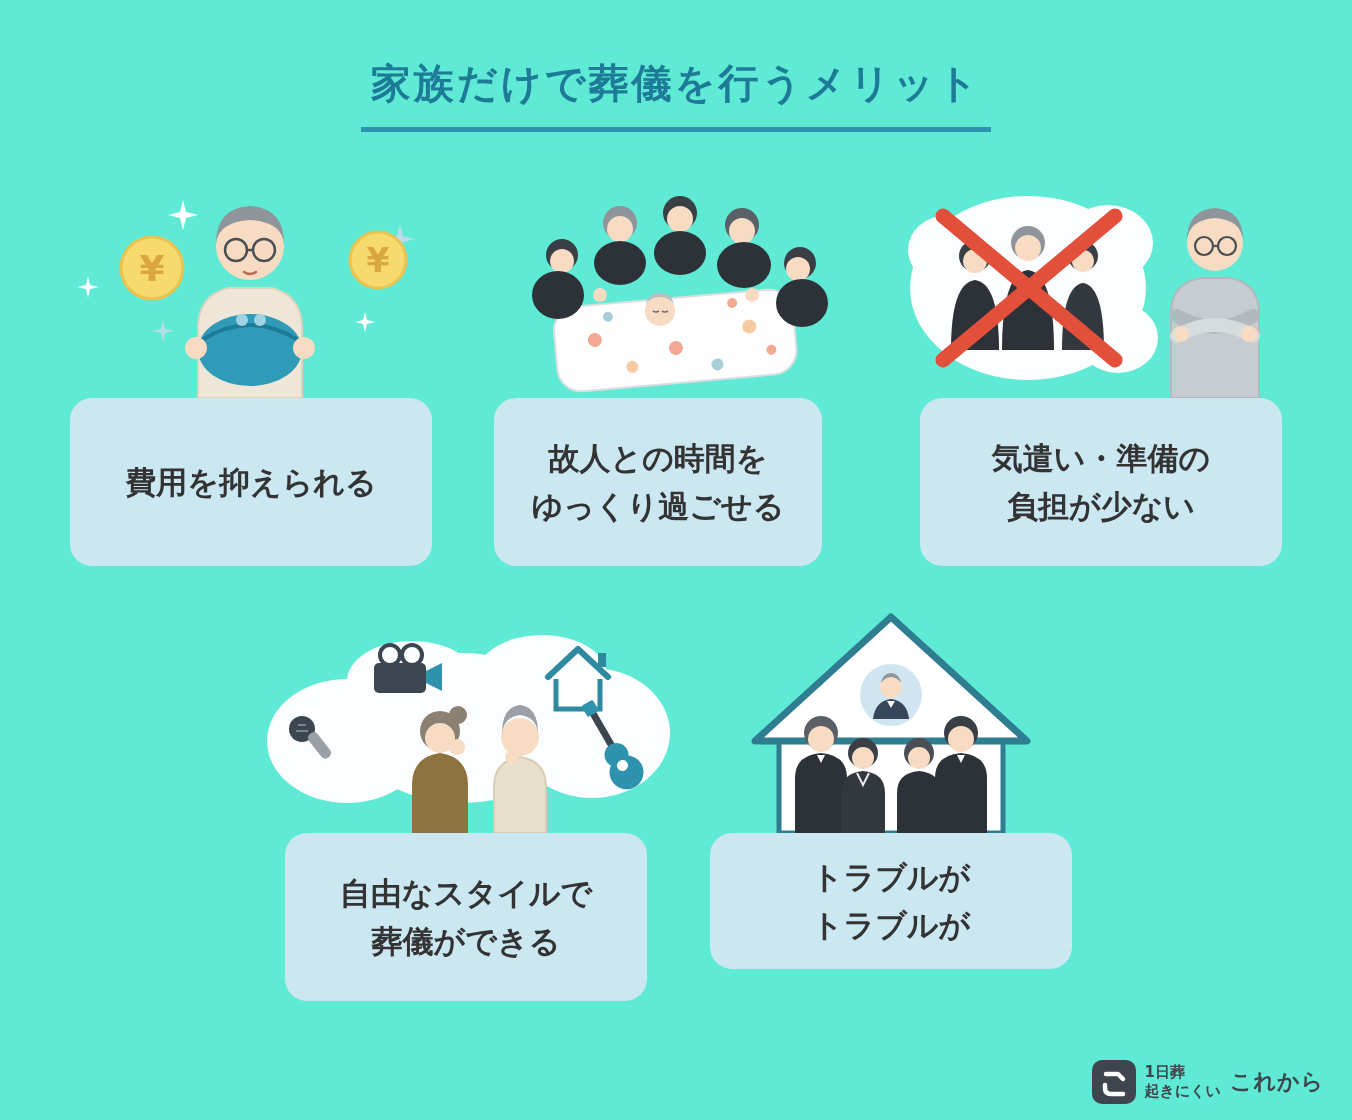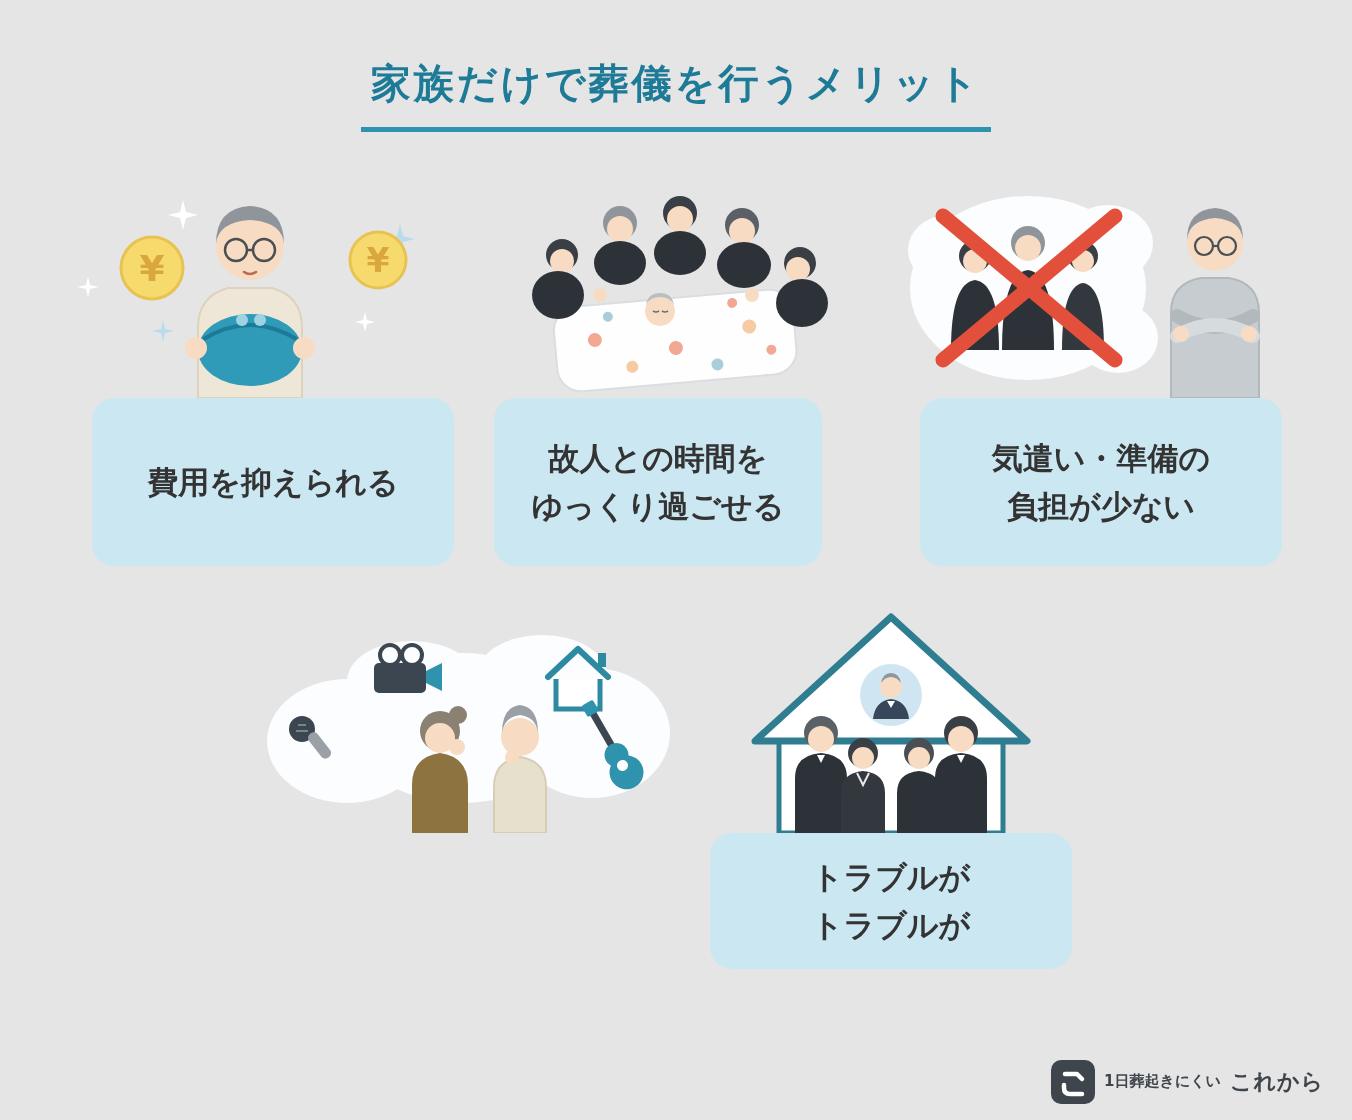--- a/index.html
+++ b/index.html
@@ -1,21 +1,21 @@
 <!DOCTYPE html>
 <html><head>
 <meta charset="utf-8">
 <style>
   * { box-sizing: border-box; }
   html, body { margin: 0; padding: 0; }
   .page {
     position: relative;
     width: 1352px;
     height: 1120px;
-    background: #e5e5e5;
+    background: #5eead4;
     font-family: "DejaVu Sans", "Liberation Sans", sans-serif;
     overflow: hidden;
   }
   .title-wrap {
     position: absolute;
     top: 56px; left: 0;
     width: 100%;
     text-align: center;
   }
   .page-title {
@@ -35,21 +35,21 @@
     display: flex;
     flex-direction: column;
     justify-content: center;
     align-items: center;
     text-align: center;
     color: #333333;
     font-size: 31px;
     font-weight: 600;
     line-height: 1.55;
   }
-  .card-1 { left: 70px;  top: 398px; width: 362px; height: 168px; margin-left: 22px; }
+  .card-1 { left: 70px;  top: 398px; width: 362px; height: 168px; }
   .card-2 { left: 494px; top: 398px; width: 328px; height: 168px; }
   .card-3 { left: 920px; top: 398px; width: 362px; height: 168px; text-align: right; }
   .card-4 { left: 285px; top: 833px; width: 362px; height: 168px; }
   .card-5 { left: 710px; top: 833px; width: 362px; height: 136px; }
   .illus { position: absolute; }
   .illus svg { display: block; width: 100%; height: 100%; }
   .illus-1 { left: 70px;  top: 188px; width: 360px; height: 210px; }
   .illus-2 { left: 500px; top: 183px; width: 350px; height: 215px; }
   .illus-3 { left: 903px; top: 188px; width: 387px; height: 210px; }
   .illus-4 { left: 262px; top: 633px; width: 410px; height: 200px; }
@@ -59,21 +59,21 @@
     right: 28px;
     bottom: 16px;
     display: flex;
     align-items: center;
     gap: 9px;
     color: #3f454c;
   }
   .logo-icon { width: 44px; height: 44px; }
   .logo-small {
     display: flex;
-    flex-direction: row;
+    flex-direction: column;
     font-size: 15px;
     font-weight: 700;
     line-height: 1.3;
   }
   .logo-brand {
     font-size: 22px;
     font-weight: 800;
     letter-spacing: 1px;
   }
 </style>
@@ -303,20 +303,24 @@
     <div></div>
   </div>
   <div class="card card-2">
     <div>故人との時間を</div>
     <div>ゆっくり過ごせる</div>
   </div>
   <div class="card card-3">
     <div>気遣い・準備の</div>
     <div>負担が少ない</div>
   </div>
+  <div class="card card-4">
+    <div>自由なスタイルで</div>
+    <div>葬儀ができる</div>
+  </div>
   <div class="card card-5">
     <div>トラブルが</div>
     <div>トラブルが</div>
   </div>
 
   <div class="logo">
     <svg class="logo-icon" viewBox="0 0 44 44">
       <rect x="0" y="0" width="44" height="44" rx="10" fill="#3f454c"></rect>
       <path d="M14 14 h12 l5 5" fill="none" stroke="#ffffff" stroke-width="4.5" stroke-linecap="round" stroke-linejoin="round"></path>
       <path d="M13 25 v3 q0 6 6 6 h12" fill="none" stroke="#ffffff" stroke-width="4.5" stroke-linecap="round"></path>

